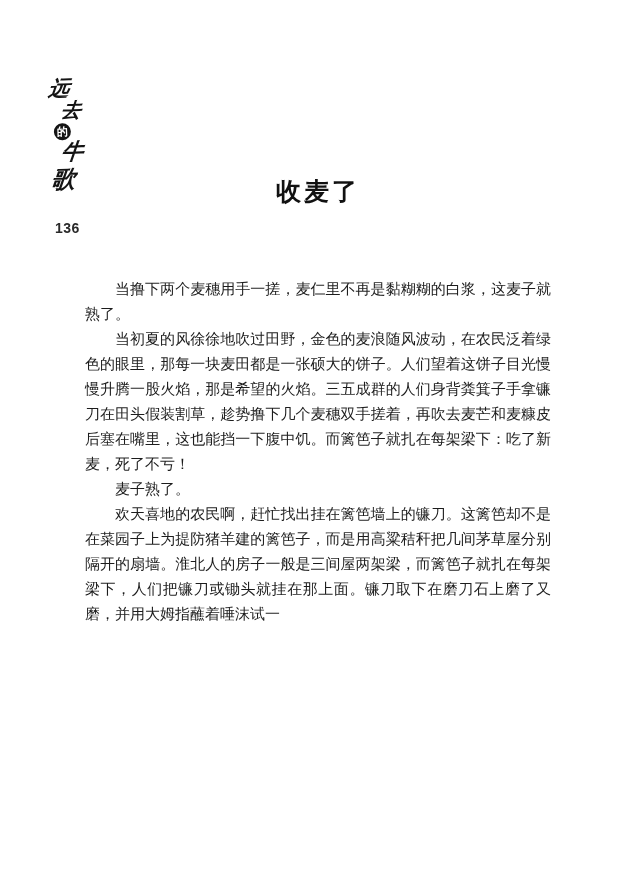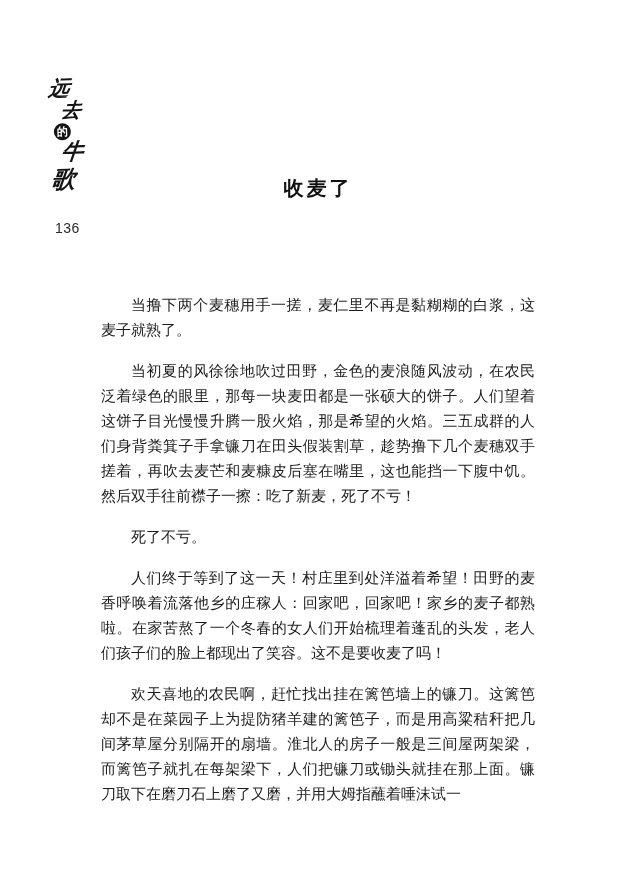--- a/index.html
+++ b/index.html
@@ -54,53 +54,53 @@
     transform: none;
     font-style: normal;
   }
 
   
   .page-number {
     position: absolute;
     left: 55px;
     top: 220px;
     font-family: "Liberation Sans", "DejaVu Sans", sans-serif;
-    font-weight: normal;
+    font-weight: bold;
     font-size: 14px;
     color: #2a2a2a;
     letter-spacing: 0.5px;
   }
 
   
   .title {
     position: absolute;
     left: 85px;
     top: 175px;
     width: 466px;
     margin: 0;
     text-align: center;
-    font-size: 20px;
+    font-size: 25px;
     font-weight: bold;
     letter-spacing: 3px;
     color: #111111;
   }
 
   
   .body-text {
     position: absolute;
     left: 85px;
     top: 277px;
     width: 466px;
     font-size: 15px;
     line-height: 25px;
     text-align: justify;
     color: #1c1c1c;
   }
   .body-text p {
-    margin: 16px;
+    margin: 0;
     padding: 0;
     text-indent: 2em;
     font-family: Liberation Serif, serif;
   }
 </style>
 </head>
 <body>
 
 <div class="page">
 
@@ -111,19 +111,18 @@
     <span class="logo-char c4">牛</span>
     <span class="logo-char c5">歌</span>
   </div>
 
   <div class="page-number">136</div>
 
   <h1 class="title">收麦了</h1>
 
   <div class="body-text">
     <p>当撸下两个麦穗用手一搓，麦仁里不再是黏糊糊的白浆，这麦子就熟了。</p>
-    <p>当初夏的风徐徐地吹过田野，金色的麦浪随风波动，在农民泛着绿色的眼里，那每一块麦田都是一张硕大的饼子。人们望着这饼子目光慢慢升腾一股火焰，那是希望的火焰。三五成群的人们身背粪箕子手拿镰刀在田头假装割草，趁势撸下几个麦穗双手搓着，再吹去麦芒和麦糠皮后塞在嘴里，这也能挡一下腹中饥。然后双手往前襟子一擦：吃了新麦，死了不亏！</p>
-    <p>死了不亏。</p>
-    <p>人们终于等到了这一天！村庄里到处洋溢着希望！田野的麦香呼唤着流落他乡的庄稼人：回家吧，回家吧！家乡的麦子都熟啦。在家苦熬了一个冬春的女人们开始梳理着蓬乱的头发，老人们孩子们的脸上都现出了笑容。这不是要收麦了吗！</p>
+    <p>当初夏的风徐徐地吹过田野，金色的麦浪随风波动，在农民泛着绿色的眼里，那每一块麦田都是一张硕大的饼子。人们望着这饼子目光慢慢升腾一股火焰，那是希望的火焰。三五成群的人们身背粪箕子手拿镰刀在田头假装割草，趁势撸下几个麦穗双手搓着，再吹去麦芒和麦糠皮后塞在嘴里，这也能挡一下腹中饥。而篱笆子就扎在每架梁下：吃了新麦，死了不亏！</p>
+    <p>麦子熟了。</p>
     <p>欢天喜地的农民啊，赶忙找出挂在篱笆墙上的镰刀。这篱笆却不是在菜园子上为提防猪羊建的篱笆子，而是用高粱秸秆把几间茅草屋分别隔开的扇墙。淮北人的房子一般是三间屋两架梁，而篱笆子就扎在每架梁下，人们把镰刀或锄头就挂在那上面。镰刀取下在磨刀石上磨了又磨，并用大姆指蘸着唾沫试一</p>
   </div>
 
 </div>
 
 </body></html>

